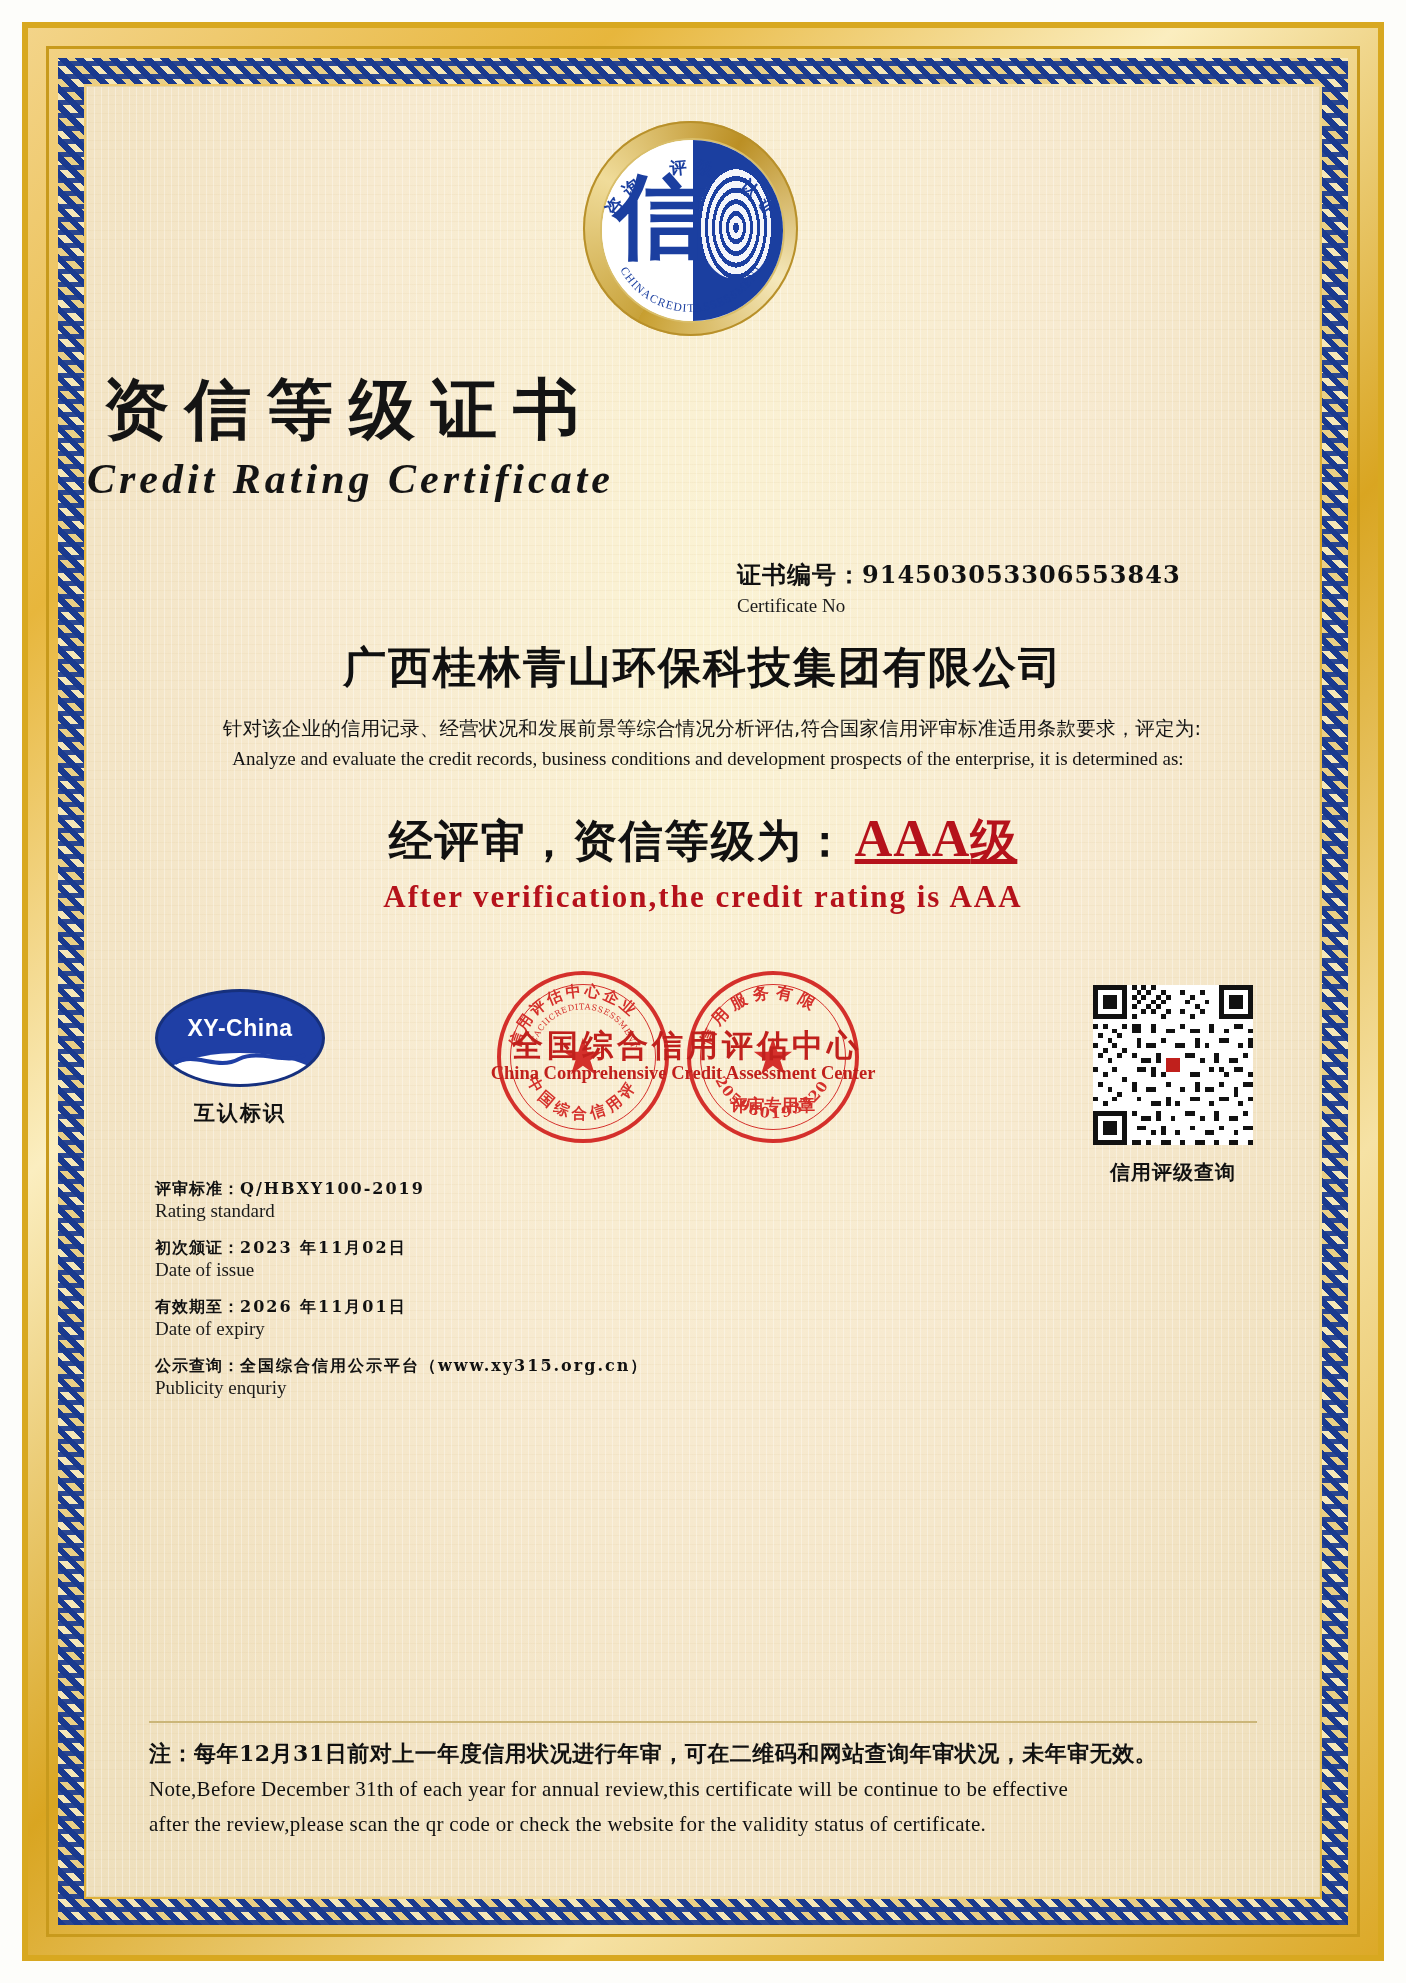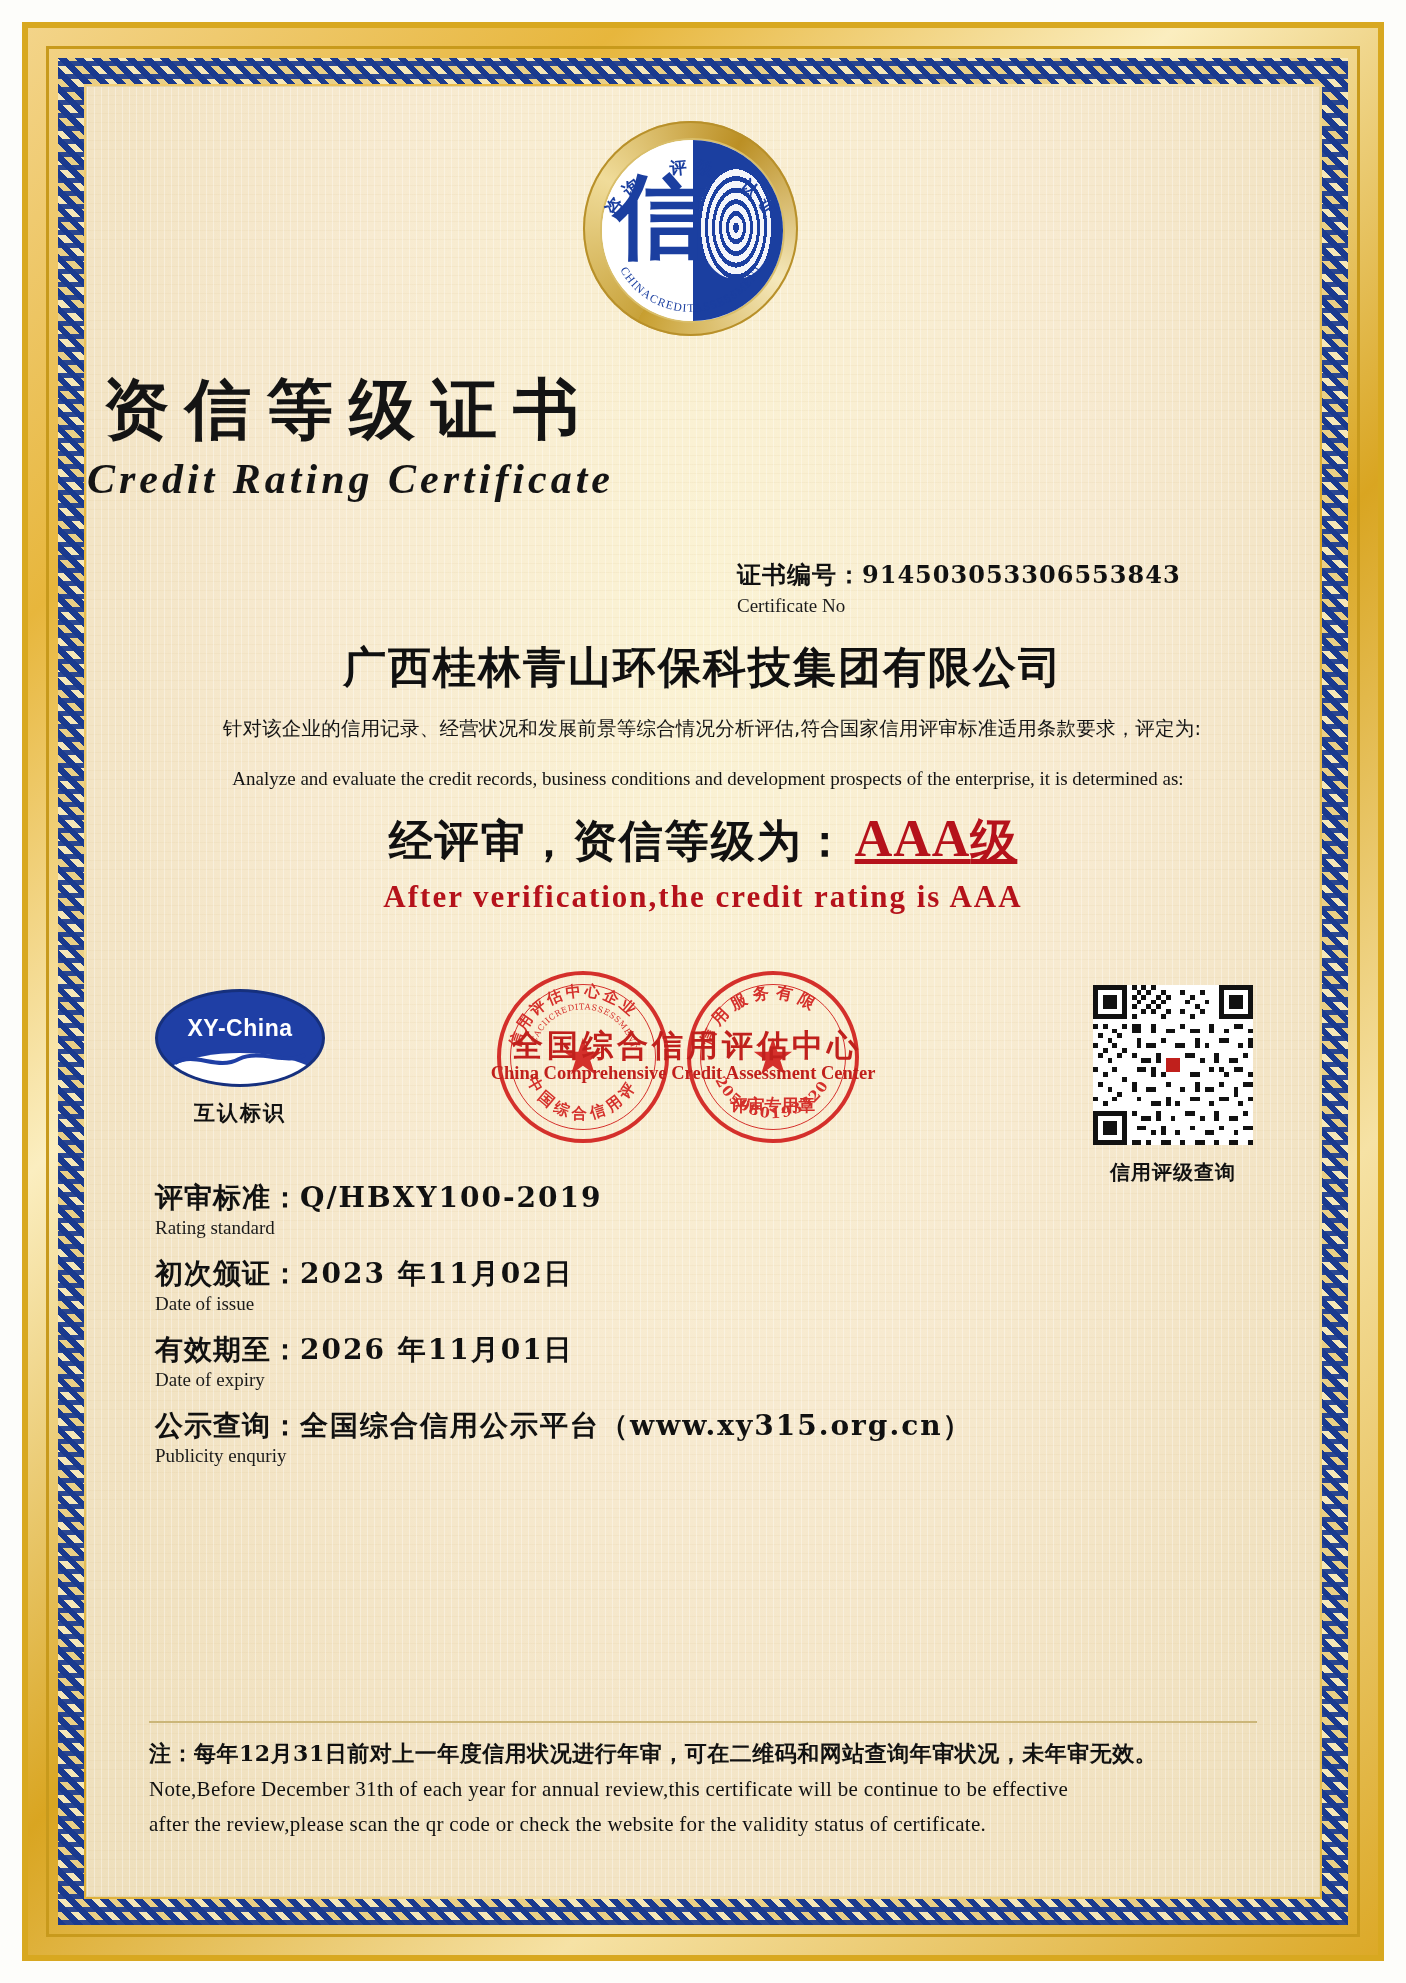--- a/index.html
+++ b/index.html
@@ -167,21 +167,21 @@
     position:absolute; top:628px; left:70px; right:52px;
     text-align:center;
     font-family:"DejaVu Sans", sans-serif;
     font-size:19.5px; color:#141414;
     letter-spacing:.2px;
   }
   .desc-en {
     position:absolute; top:661px; left:40px; right:30px;
     text-align:center;
     font-family:"Liberation Serif", serif;
-    font-size:19px; color:#141414;margin-top:20px;
+    font-size:19px; color:#141414;
   }
 
   
   .rating-row {
     position:absolute; top:722px; left:0; right:0;
     text-align:center;
     white-space:nowrap;
   }
   .rating-cn {
     font-family:"DejaVu Serif", serif;
@@ -296,21 +296,21 @@
     letter-spacing:1px;
   }
 
   
   .details {
     position:absolute; top:1092px; left:68px; right:68px;
   }
   .drow { margin-bottom:16px; }
   .drow .cn {
     font-family:"DejaVu Serif", serif;
-    font-size:28px; font-weight:bold; color:#111;
+    font-size:16px; font-weight:bold; color:#111;
     letter-spacing:1px;
   }
   .drow .cn .val { letter-spacing:2px; }
   .drow .en {
     font-family:"Liberation Serif", serif;
     font-size:19px; color:#1a1a1a; margin-top:0;
   }
 
   
   .note {

